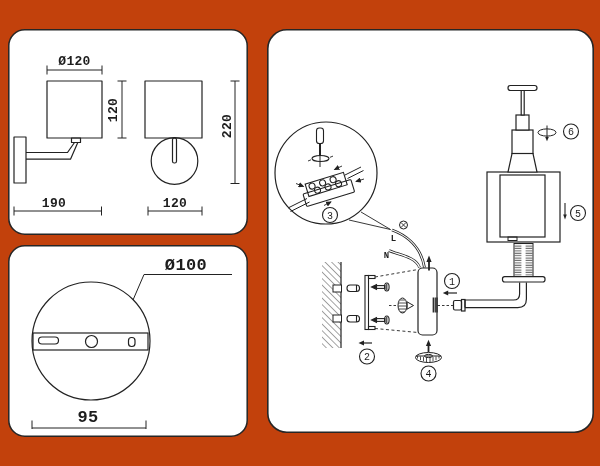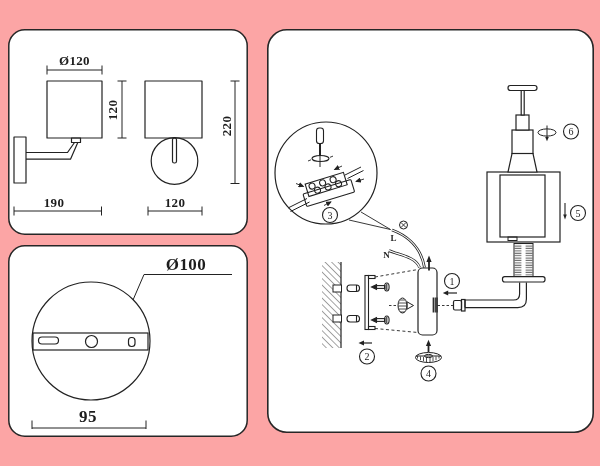--- a/index.html
+++ b/index.html
@@ -1,17 +1,17 @@
 <!DOCTYPE html>
 <html><head>
 <meta charset="utf-8">
 <style>
   html,body{margin:0;padding:0;background:#fff;}
-  .page{position:relative;width:600px;height:466px;background:#fca5a5;overflow:hidden;
-        font-family:Liberation Serif, serif;}
+  .page{position:relative;width:600px;height:466px;background:#c2410c;overflow:hidden;
+        font-family:Liberation Mono, monospace;}
   .panel{position:absolute;}
   .panel svg{display:block;}
   text{fill:#1d1d1d;}
   .dim{font-size:13px;font-weight:600;letter-spacing:.3px;}
   .dimBig{font-size:17px;font-weight:600;letter-spacing:.4px;}
   .badge{font-size:10px;font-weight:500;}
   .wire{font-size:9px;font-weight:600;}
 </style>
 </head>
 <body>

